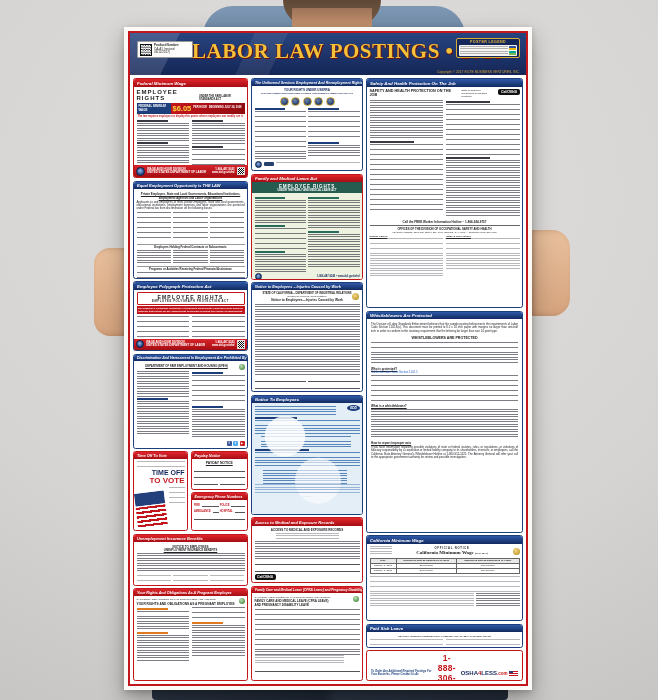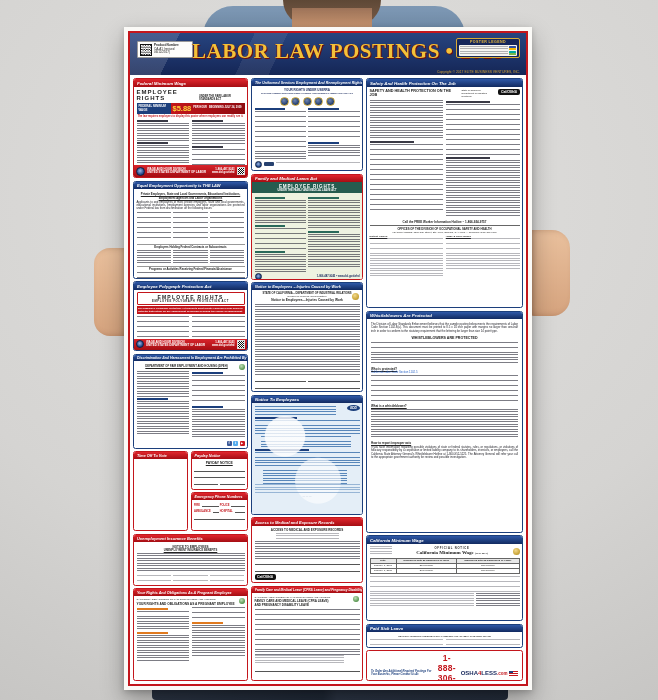--- a/index.html
+++ b/index.html
@@ -173,21 +173,21 @@
           <div class="sec red" style="flex-basis:100px">
             <div class="sec-h">Federal Minimum Wage</div>
             <div class="sec-b">
               <div style="display:flex;align-items:flex-end;gap:2px">
                 <span style="font-size:6px;font-weight:bold;letter-spacing:1px">EMPLOYEE RIGHTS</span>
                 <span style="font-size:2.6px;font-weight:bold">UNDER THE FAIR LABOR STANDARDS ACT</span>
               </div>
               <div class="wagebar">
                 <div class="wage-lab">FEDERAL MINIMUM WAGE</div>
                 <div class="wage-red">
-                  <span class="amount">$5.88</span>
+                  <span class="amount">$6.05</span>
                   <span class="wage-sub">PER HOUR</span>
                   <span class="wage-sub">BEGINNING JULY 24, 2009</span>
                 </div>
               </div>
               <div class="redline">The law requires employers to display this poster where employees can readily see it.</div>
               <div class="g2" style="height:46px">
                 <div>
                   <div class="chipline"></div>
                   <div class="ts" style="height:18px"></div>
                   <div class="chipline"></div>
@@ -287,20 +287,32 @@
                 <div class="soc" style="background:#3b5998">f</div>
                 <div class="soc" style="background:#55acee">t</div>
                 <div class="soc" style="background:#cc181e;font-size:2.6px">▶</div>
               </div>
             </div>
           </div>
 
           <div style="display:flex;gap:2.5px;flex:0 0 80px">
             <div class="sec red" style="width:55px">
               <div class="sec-h" style="font-size:3.8px">Time Off To Vote</div>
+              <div class="sec-b">
+                <div class="ts lite" style="height:6px"></div>
+                <div style="text-align:right;margin-top:2px">
+                  <div style="font-size:7px;font-weight:bold;color:#15265a">TIME OFF</div>
+                  <div style="font-size:8px;font-weight:bold;color:#c3161c">TO VOTE</div>
+                </div>
+                <div class="ts lite" style="height:16px;margin-left:32px;margin-top:2px"></div>
+                <div class="flagbox">
+                  <div class="flag-canton"></div>
+                  <div class="flag-stripes"></div>
+                </div>
+              </div>
             </div>
             <div style="flex:1;display:flex;flex-direction:column;gap:2.5px">
               <div class="sec red" style="flex:1">
                 <div class="sec-h" style="font-size:3.8px">Payday Notice</div>
                 <div class="sec-b">
                   <div class="ctr bold" style="font-size:3.4px;text-decoration:underline">PAYDAY NOTICE</div>
                   <div class="formline">
                       <span class="line"></span>
                     </div>
                   <div class="formline">

